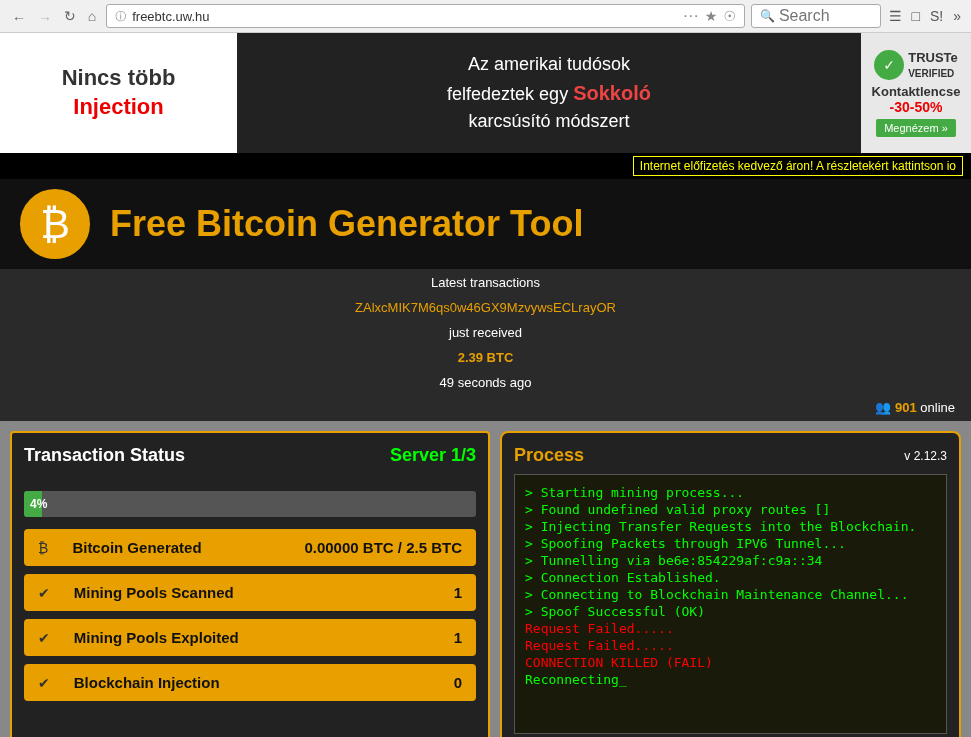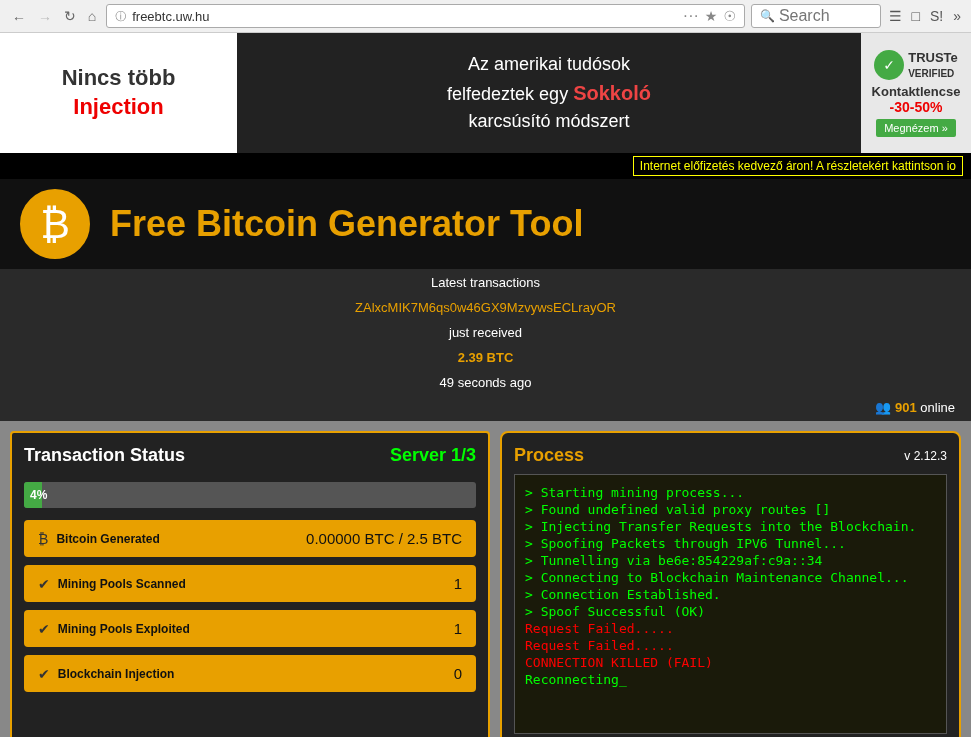--- a/index.html
+++ b/index.html
@@ -202,21 +202,21 @@
       background: #222;
       border: 2px solid #e8a000;
       border-radius: 4px;
       padding: 12px;
       width: 480px;
     }
     .status-panel-header {
       display: flex;
       justify-content: space-between;
       align-items: flex-end;
-      margin-bottom: 16px;
+      margin-bottom: 25px;
     }
     .status-panel-title {
       color: white;
       font-size: 18px;
       font-weight: bold;
     }
     .server-label {
       color: #0f0;
       font-size: 18px;
       font-weight: bold;
@@ -255,22 +255,22 @@
       display: flex;
       align-items: center;
       justify-content: space-between;
     }
     .status-item-left {
       display: flex;
       align-items: center;
       gap: 8px;
     }
     .status-item-icon { color: #333; font-size: 14px; }
-    .status-item-label { color: #111; font-size: 12px; font-weight: bold; }
-    .status-item-value { color: #111; font-size: 15px; font-weight: normal; }
+    .status-item-label { color: #111; font-size: 15px; font-weight: bold; margin-left: 16px; }
+    .status-item-value { color: #111; font-size: 15px; font-weight: bold; }
     .status-item.bitcoin-item .status-item-label { color: #111; }
 
     
     .process-panel {
       background: #222;
       border: 2px solid #e8a000;
       border-radius: 8px;
       padding: 12px;
       flex: 1;
     }
@@ -434,22 +434,22 @@
       <div class="process-panel-header">
         <span class="process-panel-title">Process</span>
         <span class="process-version">v 2.12.3</span>
       </div>
       <div class="process-terminal" id="terminal">
           <div class="terminal-line green">&gt; Starting mining process...</div>
           <div class="terminal-line green">&gt; Found undefined valid proxy routes []</div>
           <div class="terminal-line green">&gt; Injecting Transfer Requests into the Blockchain.</div>
           <div class="terminal-line green">&gt; Spoofing Packets through IPV6 Tunnel...</div>
           <div class="terminal-line green">&gt; Tunnelling via be6e:854229af:c9a::34</div>
+          <div class="terminal-line green">&gt; Connection Established.</div>
           <div class="terminal-line green">&gt; Connecting to Blockchain Maintenance Channel...</div>
-          <div class="terminal-line green">&gt; Connection Established.</div>
           <div class="terminal-line green">&gt; Spoof Successful (OK)</div>
           <div class="terminal-line red">Request Failed.....</div>
           <div class="terminal-line red">Request Failed.....</div>
           <div class="terminal-line red">CONNECTION KILLED (FAIL)</div>
           <div class="terminal-line green">Reconnecting_</div>
         </div>
     </div>
 
   </div>
 </div>

